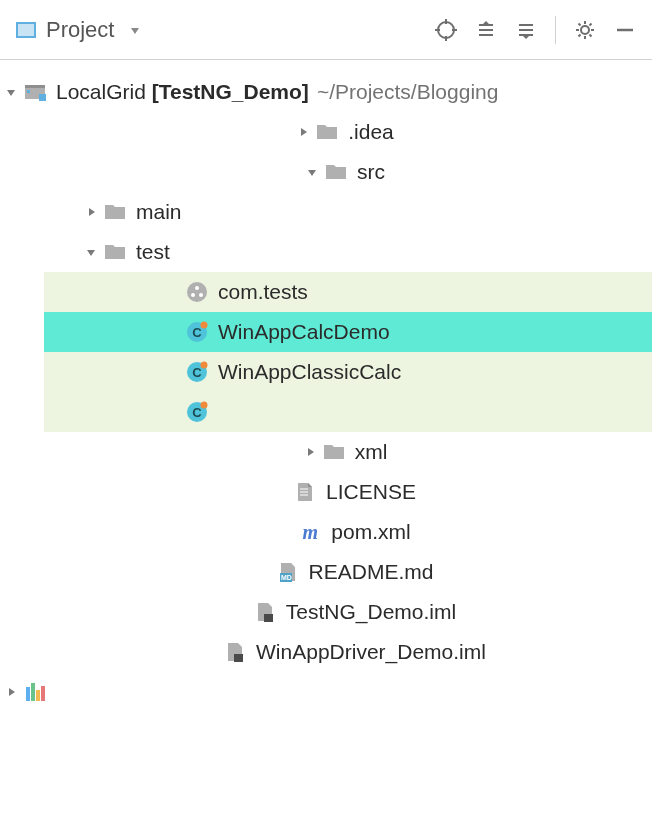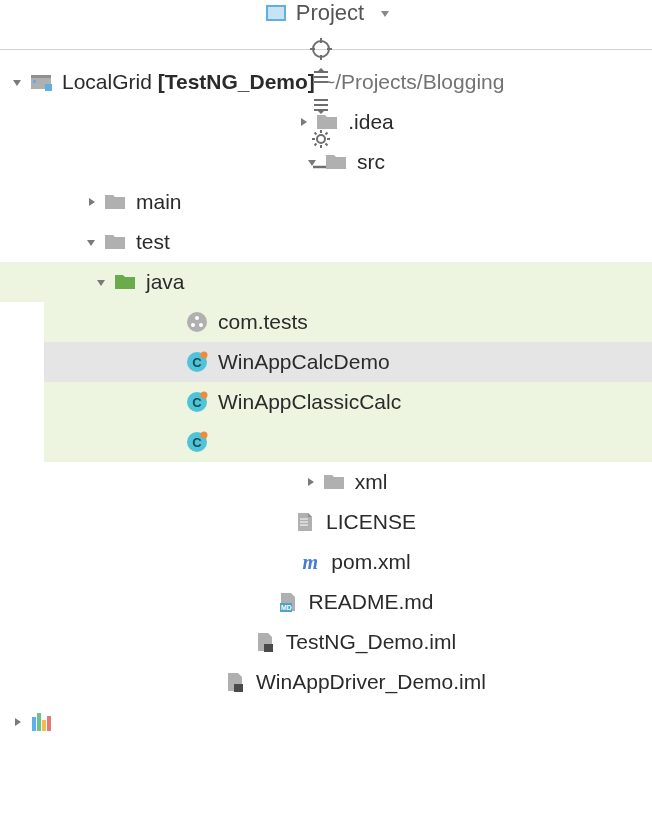--- a/index.html
+++ b/index.html
@@ -7,27 +7,26 @@
     margin: 0;
     font-family: -apple-system, BlinkMacSystemFont, "Segoe UI", Arial, sans-serif;
     font-size: 21px;
     color: #2b2b2b;
     background: #ffffff;
     width: 652px;
     height: 822px;
     overflow: hidden;
   }
   .toolbar {
-    height: 50px;
+    height: 60px;
     border-bottom: 1px solid #d1d1d1;
     display: flex;
     align-items: center;
     padding: 0 10px 0 0;
     gap: 6px;
-    flex-direction: column;
   }
   .toolbar-left {
     display: flex;
     align-items: center;
     padding-left: 14px;
     gap: 8px;
   }
   .toolbar-left .proj-icon {
     width: 24px; height: 24px;
     display: flex; align-items: center; justify-content: center;
@@ -54,39 +53,39 @@
   .tree {
     padding-top: 12px;
   }
   .row {
     display: flex;
     align-items: center;
     height: 40px;
     white-space: nowrap;
   }
   .row.hl-green { background: #edf5e1; }
-  .row.hl-sel  { background: #e5e5e5; }
+  .row.hl-sel  { background: #5eead4; }
   .arrow {
     width: 22px;
     display: flex; align-items: center; justify-content: center;
     color: #7a7a7a;
     flex-shrink: 0;
   }
   .arrow.blank { visibility: hidden; }
   .icon {
     width: 26px; height: 26px;
     margin-right: 8px;
     display: flex; align-items: center; justify-content: center;
     flex-shrink: 0;
   }
   .label { color: #2b2b2b; }
   .label.bold { font-weight: 700; }
   .label.gray { color: #737373; margin-left: 8px; }
   
-  .d0 { padding-left: 6px; }
+  .d0 { }
   .d1 { padding-left: 34px; justify-content: center; }
   .d2 { padding-left: 80px; }
   .d3 { padding-left: 90px; }
   .d4 { padding-left: 118px; margin-left: 44px; }
   .folder-svg { fill: #b0b0b0; }
   .folder-green { fill: #6aab4c; }
   .maven-m { color:#4b7bd1; font-weight:800; font-style:italic; font-size:20px; font-family: Georgia, serif;}
 </style>
 </head>
 <body>
@@ -280,33 +279,20 @@
         </svg>
       </span>
     <span class="icon">
         <svg width="22" height="22" viewBox="0 0 22 22">
           <use href="#folder" class="folder-svg"></use>
         </svg>
       </span>
     <span class="label">test</span>
   </div>
 
-  <div class="row d3 hl-green">
-    <span class="arrow">
-        <svg width="14" height="14" viewBox="0 0 14 14">
-          <use href="#arr-down"></use>
-        </svg>
-      </span>
-    <span class="icon">
-        <svg width="22" height="22" viewBox="0 0 22 22">
-          <use href="#folder" class="folder-green"></use>
-        </svg>
-      </span>
-    <span class="label">java</span>
-  </div>
 
   <div class="row d4 hl-green">
     <span class="arrow blank">
         <svg width="14" height="14"></svg>
       </span>
     <span class="icon">
         <svg width="22" height="22" viewBox="0 0 22 22">
           <use href="#pkg"></use>
         </svg>
       </span>

